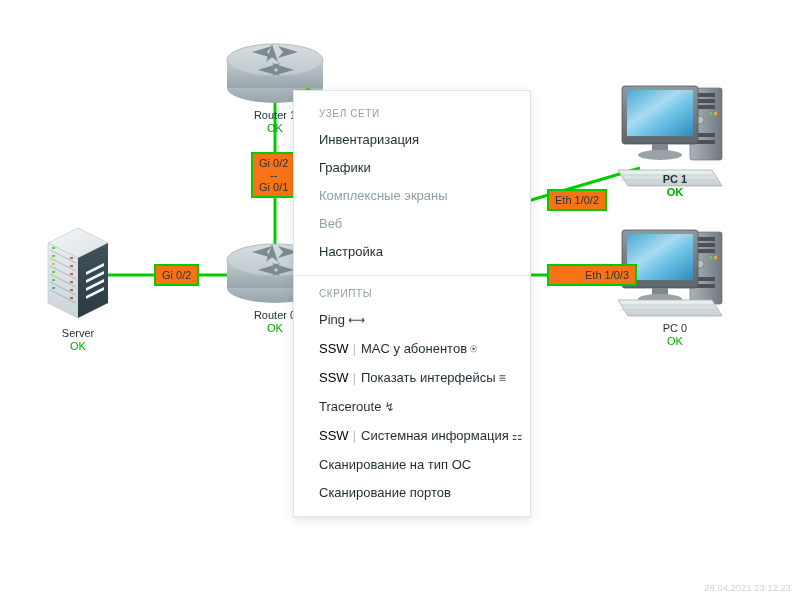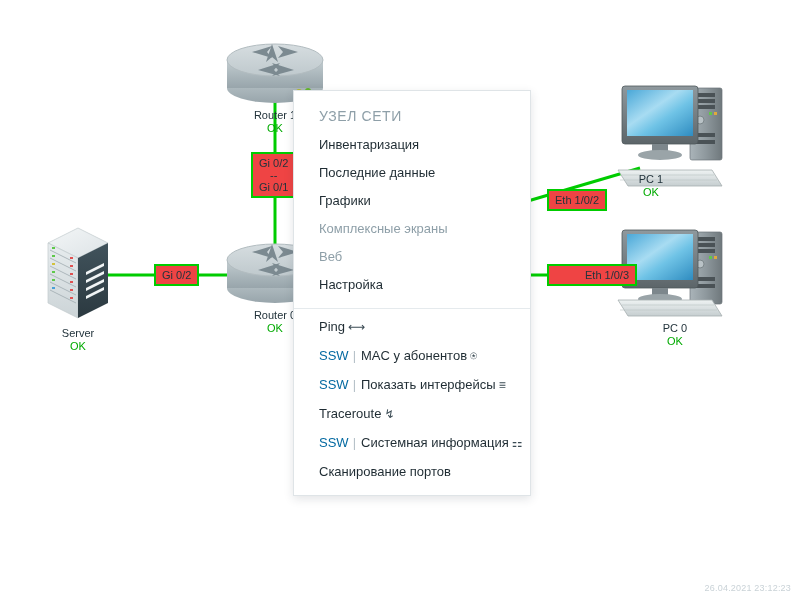--- a/index.html
+++ b/index.html
@@ -20,21 +20,21 @@
     left: 0;
     top: 0;
     width: 800px;
     height: 600px;
   }
 
   
   .link-label {
     position: absolute;
     border: 2px solid #00cc00;
-    background: #ef4444;
+    background: #f97316;
     color: #23343c;
     font-size: 11px;
     line-height: 12px;
     text-align: center;
     padding: 3px 6px;
     white-space: pre-line;
     box-sizing: border-box;
   }
 
   
@@ -58,21 +58,21 @@
     top: 90px;
     width: 238px;
     background: #ffffff;
     border: 1px solid #dfe4e7;
     box-shadow: 0 3px 9px rgba(40,50,60,0.13);
     box-sizing: border-box;
     padding: 9px 0 9px 0;
     z-index: 50;
   }
   .menu-section-title {
-    font-size: 14px;
+    font-size: 10px;
     letter-spacing: 0.6px;
     color: #8e9fa8;
     padding: 8px 25px 7px 25px;
     text-transform: uppercase;
   }
   .menu-item {
     font-size: 13px;
     color: #1f2c33;
     padding: 5px 25px 6px 25px;
     line-height: 17px;
@@ -81,21 +81,21 @@
   }
   .menu-item.disabled {
     color: #8e9fa8;
     cursor: default;
   }
   .menu-divider {
     height: 1px;
     background: #e5eaed;
     margin: 9px 0 4px 0;
   }
-  .mi-prefix { color: #0369a1; }
+  .mi-prefix { color: #000000; }
   .mi-sep {
     color: #b5c1c8;
     padding: 0 5px 0 4px;
   }
   .mi-glyph {
     color: #3b4b54;
     padding-left: 3px;
     font-size: 12px;
   }
 
@@ -308,43 +308,43 @@
 <div class="node-caption" style="left:235px; top:309px; width:80px;">
   <span>Router 0</span>
   <span class="status-ok">OK</span>
 </div>
 
 <div class="node-caption" style="left:38px; top:327px; width:80px;">
   <span>Server</span>
   <span class="status-ok">OK</span>
 </div>
 
-<div class="node-caption" style="left:611px; top:173px; width:80px;">
+<div class="node-caption" style="left:635px; top:173px; width:80px;font-weight:bold;">
   <span>PC 1</span>
   <span class="status-ok">OK</span>
 </div>
 
 <div class="node-caption" style="left:635px; top:322px; width:80px;">
   <span>PC 0</span>
   <span class="status-ok">OK</span>
 </div>
 
 <div id="context-menu">
 
   <div class="menu-section-title">УЗЕЛ СЕТИ</div>
 
   <div class="menu-item">Инвентаризация</div>
-  <div class="menu-item">Последние данные</div>
   <div class="menu-item">Графики</div>
   <div class="menu-item disabled">Комплексные экраны</div>
   <div class="menu-item disabled">Веб</div>
   <div class="menu-item">Настройка</div>
 
   <div class="menu-divider"></div>
 
+  <div class="menu-section-title">СКРИПТЫ</div>
 
   <div class="menu-item">
     <span class="mi-label">Ping</span><span class="mi-glyph">⟷</span>
   </div>
 
   <div class="menu-item">
     <span class="mi-prefix">SSW</span><span class="mi-sep">|</span><span class="mi-label">MAC у абонентов</span><span class="mi-glyph">⍟</span>
   </div>
 
 
@@ -353,17 +353,18 @@
   </div>
 
   <div class="menu-item">
     <span class="mi-label">Traceroute</span><span class="mi-glyph">↯</span>
   </div>
 
   <div class="menu-item">
     <span class="mi-prefix">SSW</span><span class="mi-sep">|</span><span class="mi-label">Системная информация</span><span class="mi-glyph">⚏</span>
   </div>
 
+  <div class="menu-item">Сканирование на тип ОС</div>
 
   <div class="menu-item">Сканирование портов</div>
 </div>
 
 <div id="timestamp">26.04.2021 23:12:23</div>
 
 </body></html>

